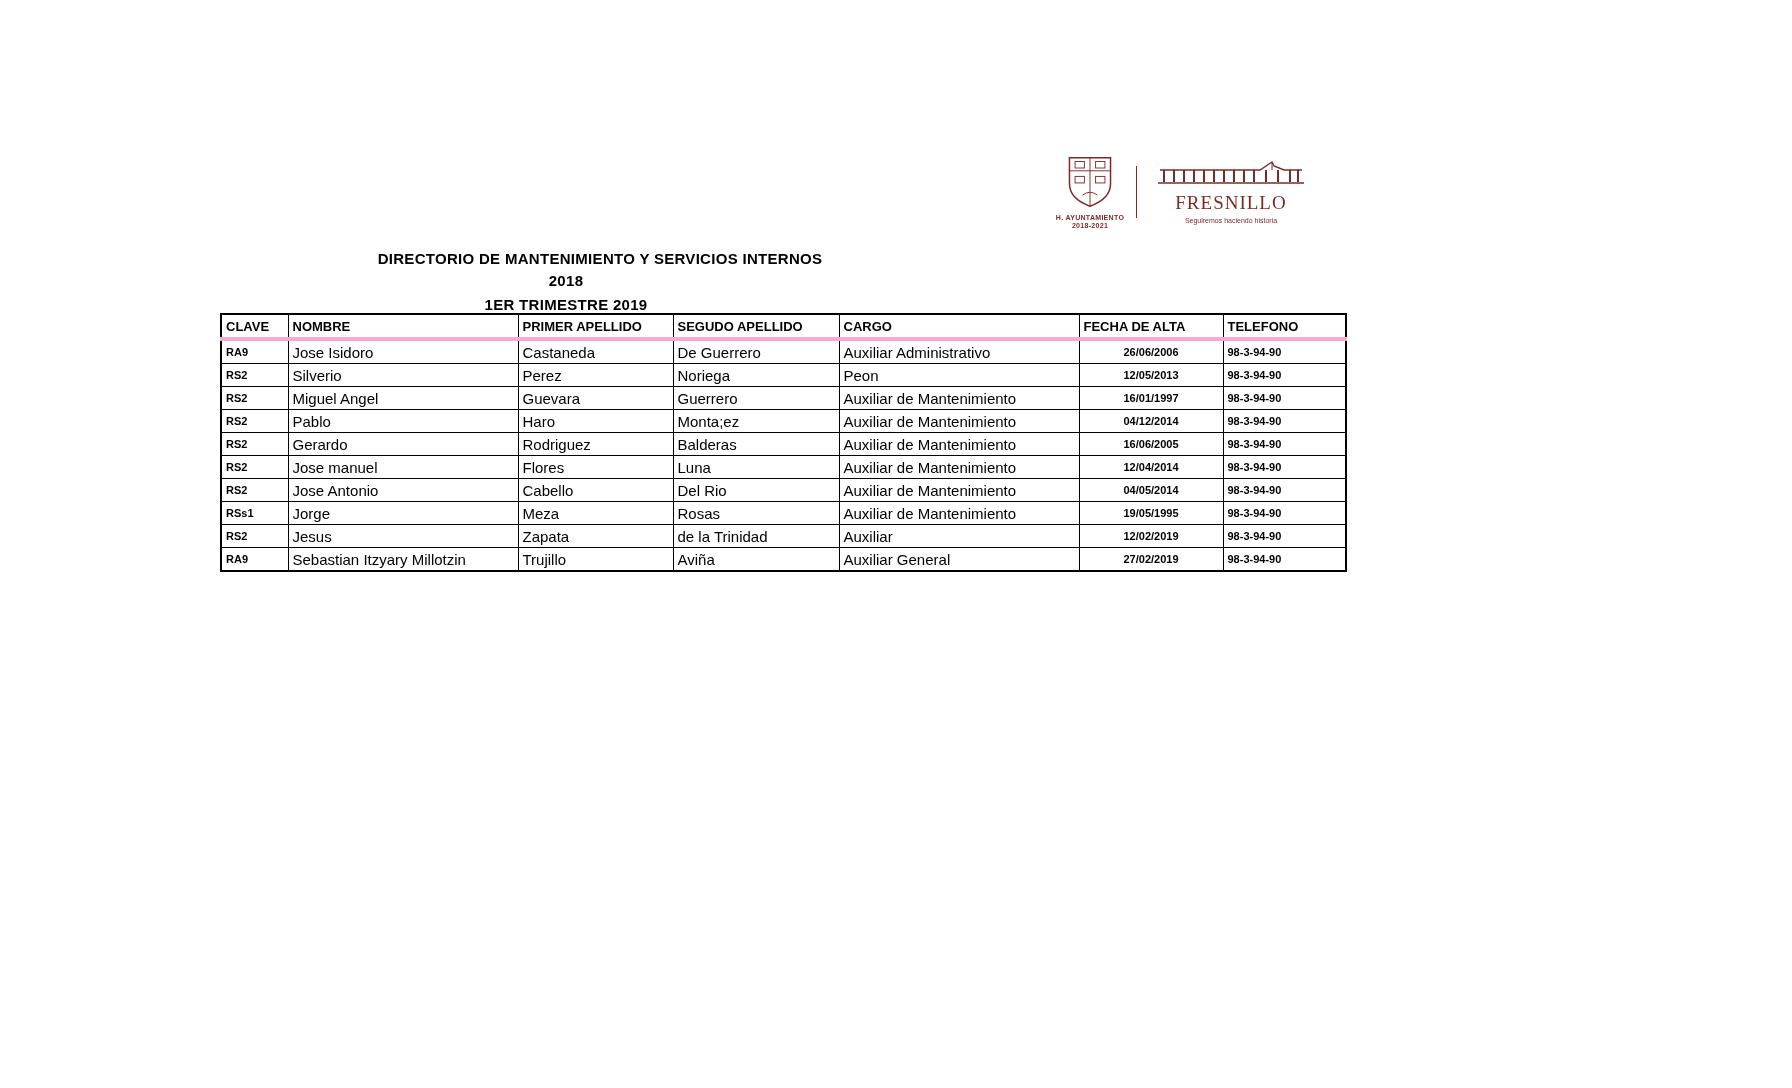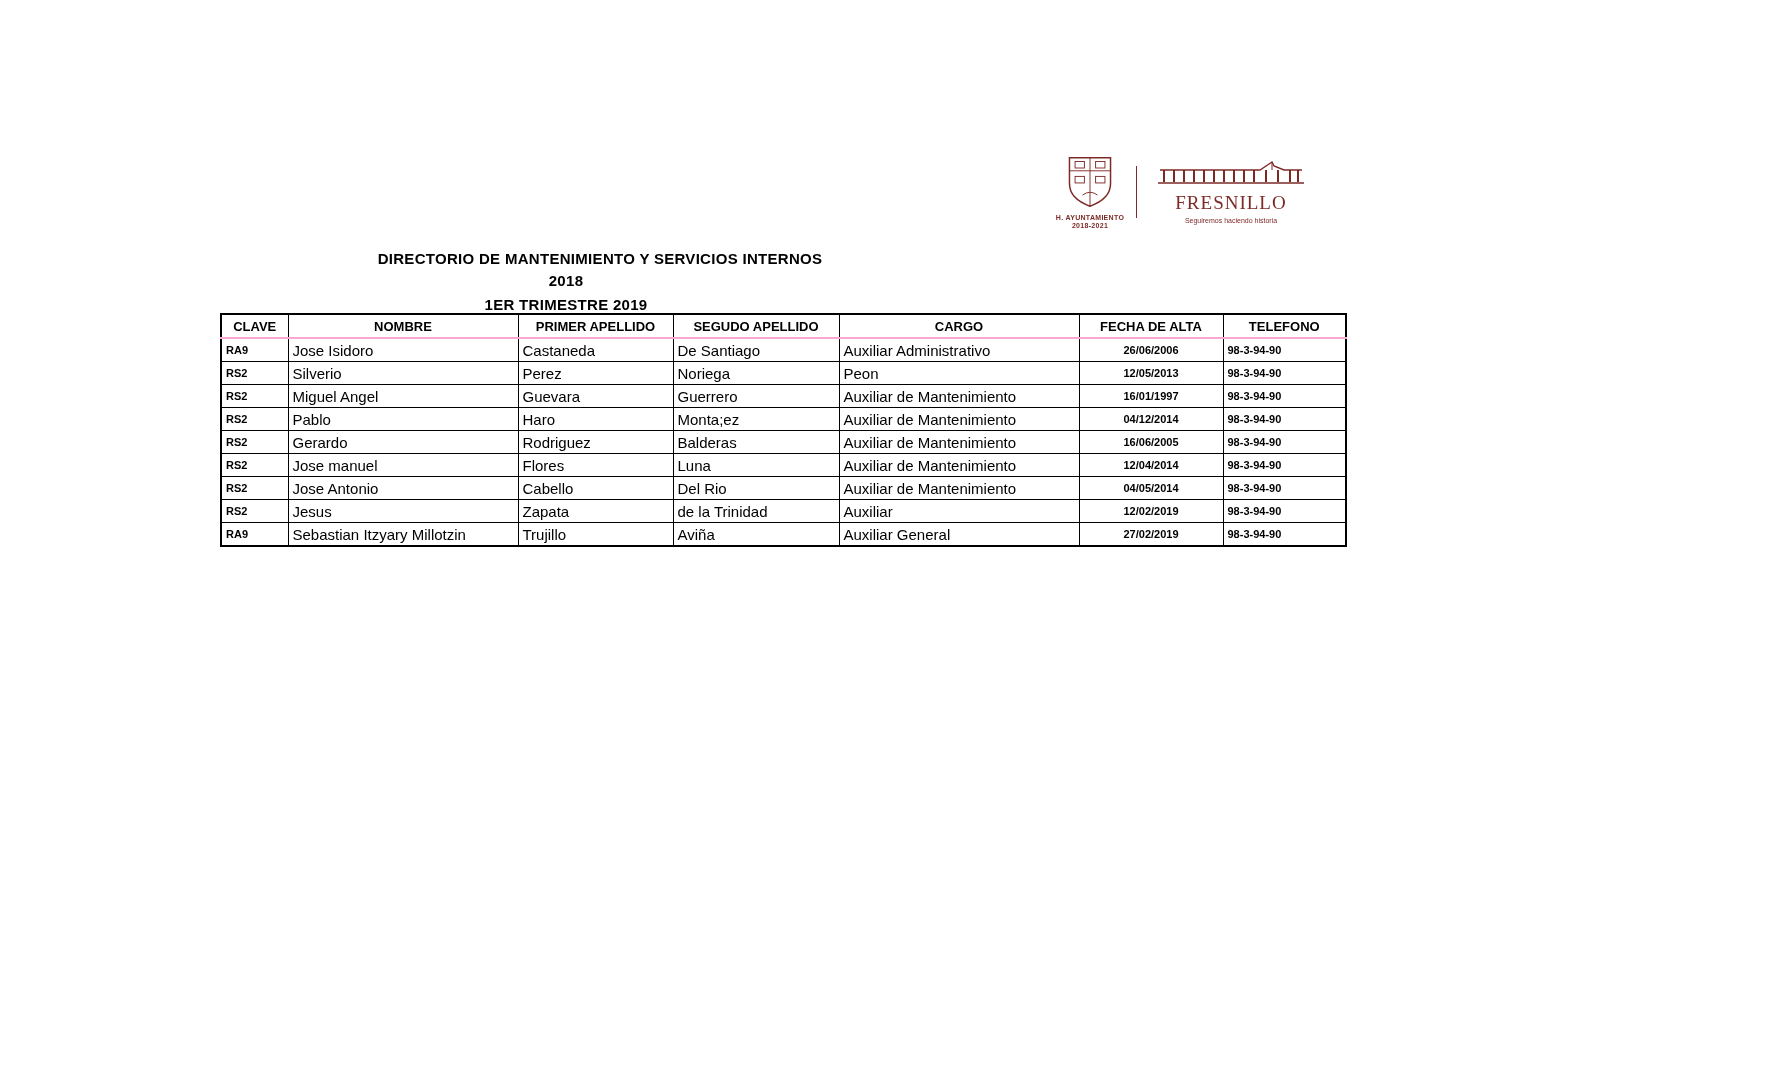--- a/index.html
+++ b/index.html
@@ -55,22 +55,22 @@
   }
   .dir-table th, .dir-table td {
     border:1px solid #000;
     height:22px;
     padding:0 4px;
     overflow:hidden;
     white-space:nowrap;
     vertical-align:middle;
   }
   .dir-table th {
-    font-size:13px; font-weight:bold; text-align:center;
-    border-bottom:2px solid #f9a8d4;
+    font-size:13px; font-weight:bold; text-align:left;
+    border-bottom:4px solid #f9a8d4;
   }
   .dir-table td { font-size:15px; text-align:left; }
   .dir-table td.c0 { font-size:11px; font-weight:bold; }
   .dir-table td.c5 { font-size:11px; font-weight:bold; text-align:center; }
   .dir-table td.c6 { font-size:11px; font-weight:bold; }
 </style>
 </head>
 <body>
 
 <div class="title-line" id="title1">DIRECTORIO DE MANTENIMIENTO Y SERVICIOS INTERNOS</div>
@@ -143,21 +143,21 @@
         <th>CARGO</th>
         <th>FECHA DE ALTA</th>
         <th>TELEFONO</th>
       </tr>
   </thead>
   <tbody>
       <tr>
         <td class="c0">RA9</td>
         <td class="c1">Jose Isidoro</td>
         <td class="c2">Castaneda</td>
-        <td class="c3">De Santiago</td>
+        <td class="c3">De Guerrero</td>
         <td class="c4">Auxiliar Administrativo</td>
         <td class="c5">26/06/2006</td>
         <td class="c6">98-3-94-90</td>
       </tr>
       <tr>
         <td class="c0">RS2</td>
         <td class="c1">Silverio</td>
         <td class="c2">Perez</td>
         <td class="c3">Noriega</td>
         <td class="c4">Peon</td>
@@ -200,20 +200,29 @@
         <td class="c5">12/04/2014</td>
         <td class="c6">98-3-94-90</td>
       </tr>
       <tr>
         <td class="c0">RS2</td>
         <td class="c1">Jose Antonio</td>
         <td class="c2">Cabello</td>
         <td class="c3">Del Rio</td>
         <td class="c4">Auxiliar de Mantenimiento</td>
         <td class="c5">04/05/2014</td>
+        <td class="c6">98-3-94-90</td>
+      </tr>
+      <tr>
+        <td class="c0">RSs1</td>
+        <td class="c1">Jorge</td>
+        <td class="c2">Meza</td>
+        <td class="c3">Rosas</td>
+        <td class="c4">Auxiliar de Mantenimiento</td>
+        <td class="c5">19/05/1995</td>
         <td class="c6">98-3-94-90</td>
       </tr>
       <tr>
         <td class="c0">RS2</td>
         <td class="c1">Jesus</td>
         <td class="c2">Zapata</td>
         <td class="c3">de la Trinidad</td>
         <td class="c4">Auxiliar</td>
         <td class="c5">12/02/2019</td>
         <td class="c6">98-3-94-90</td>

